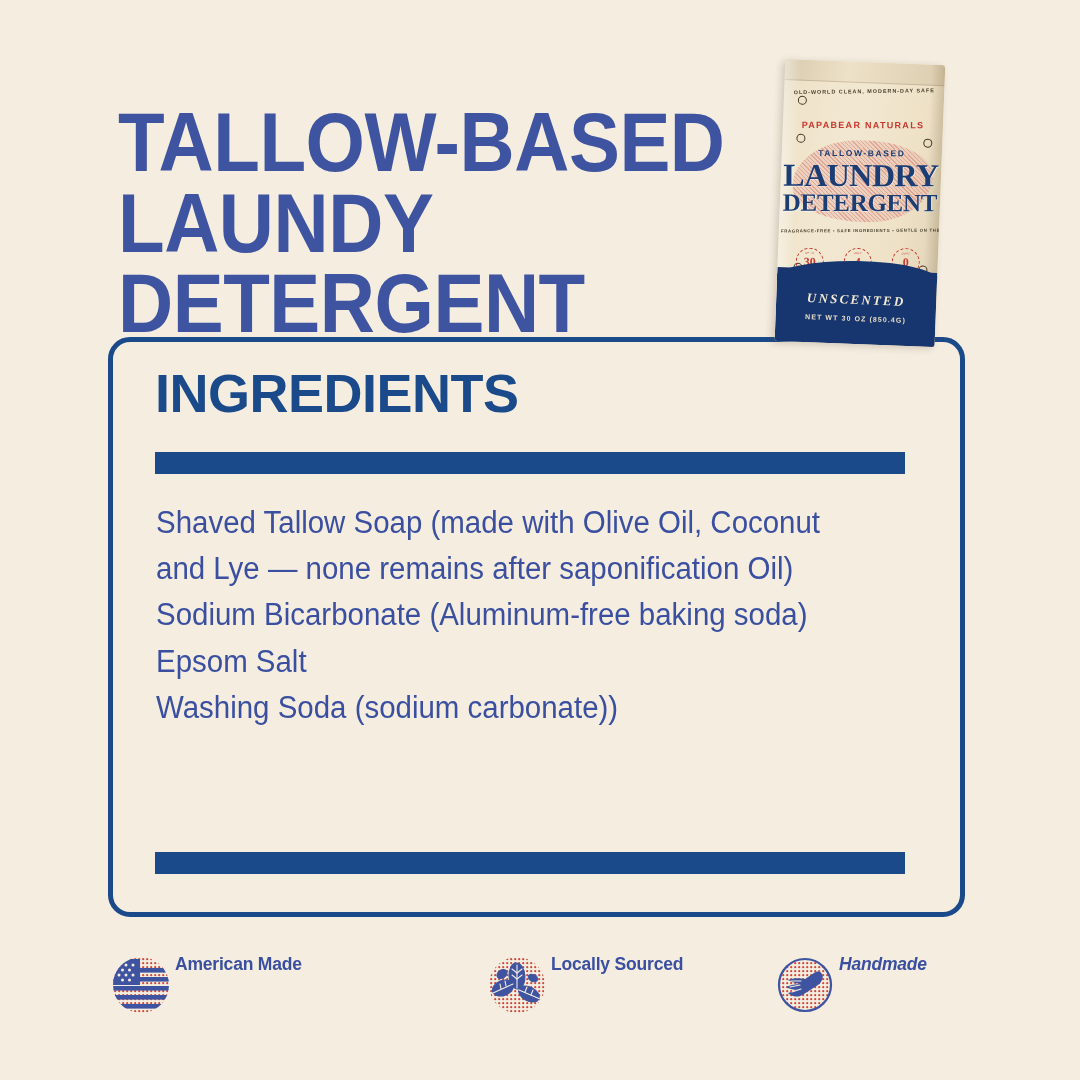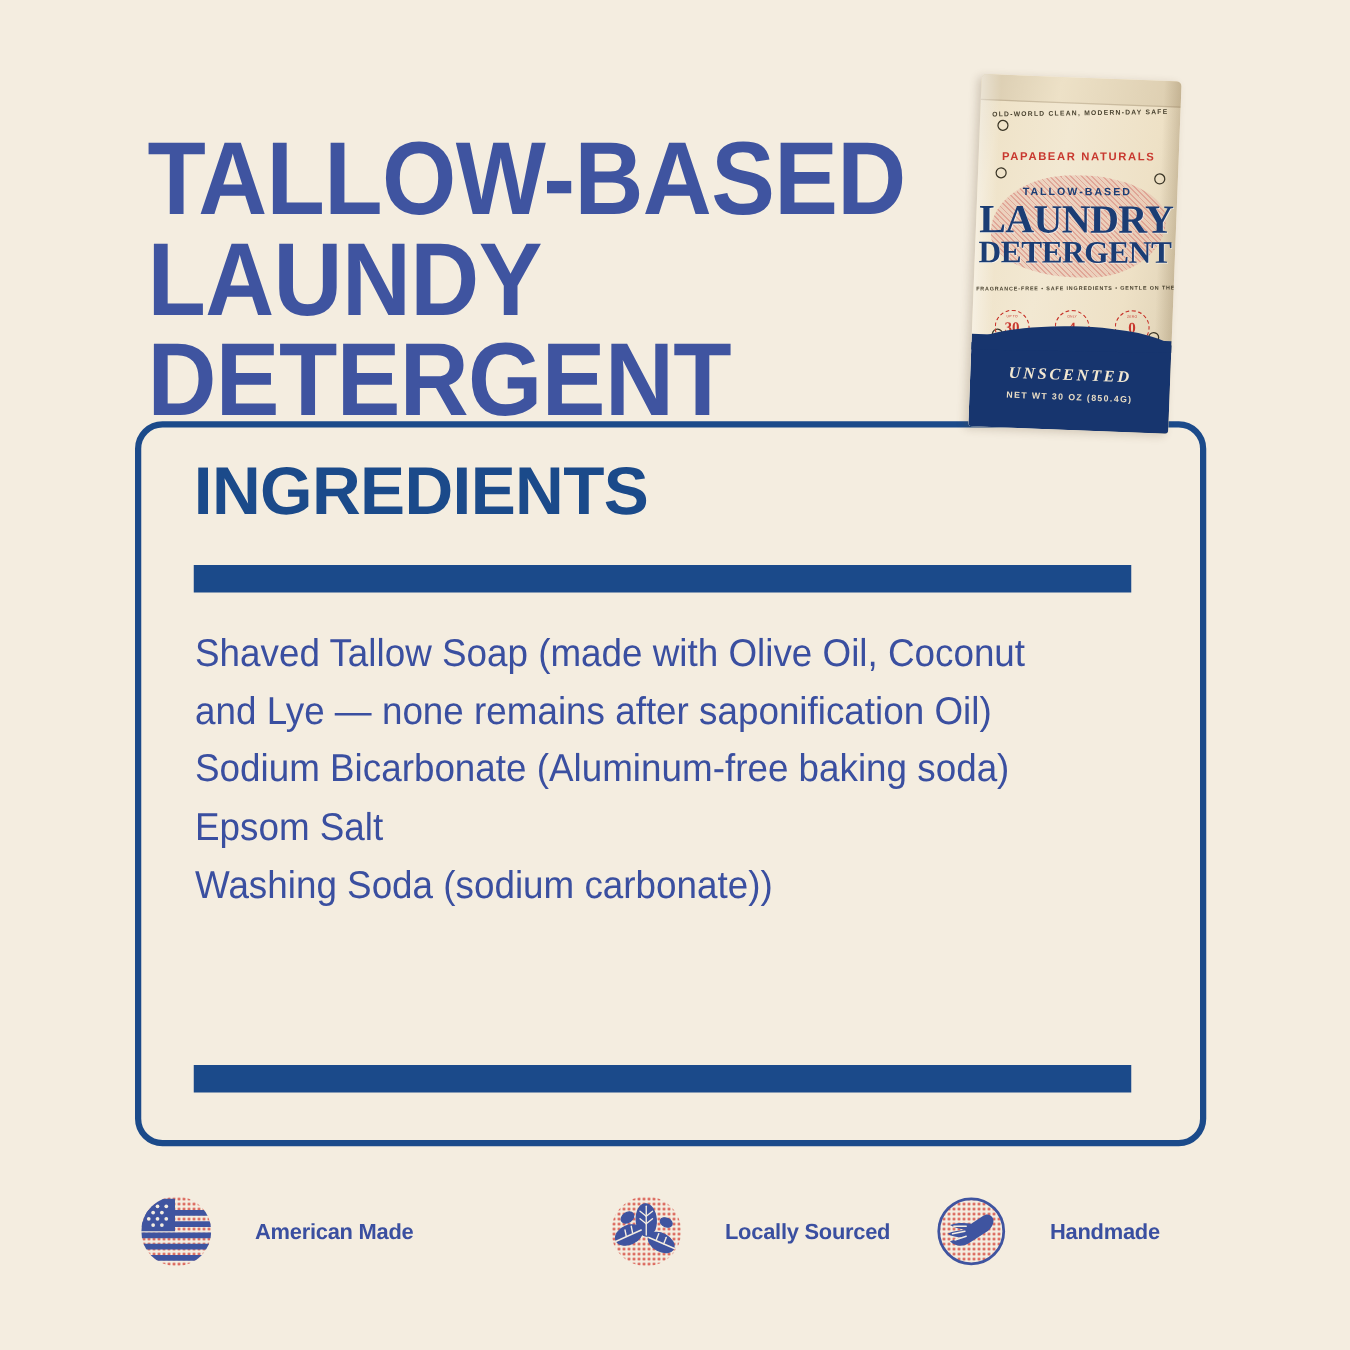--- a/index.html
+++ b/index.html
@@ -171,24 +171,24 @@
     transform:scaleX(0.95);
     transform-origin:left top;
   }
   .ing div{white-space:pre-wrap;}
 
   
   .badges{
     position:absolute;left:0;right:0;top:945px;height:80px;
     display:flex;align-items:center;
   }
-  .badge{display:flex;align-items:center;gap:32px;}
+  .badge{display:flex;align-items:flex-start;gap:3px;}
   .b1{position:absolute;left:110px;}
   .b2{position:absolute;left:486px;}
-  .b3{position:absolute;left:746px;}
+  .b3{position:absolute;left:774px;font-style:italic;}
   .badge-label{
     color:#3A4FA0;font-weight:700;font-size:17.5px;letter-spacing:-0.2px;
   }
   .icon{width:62px;height:62px;position:relative;flex:0 0 62px;}
 </style>
 </head>
 <body>
 
 <div class="stage">
 

